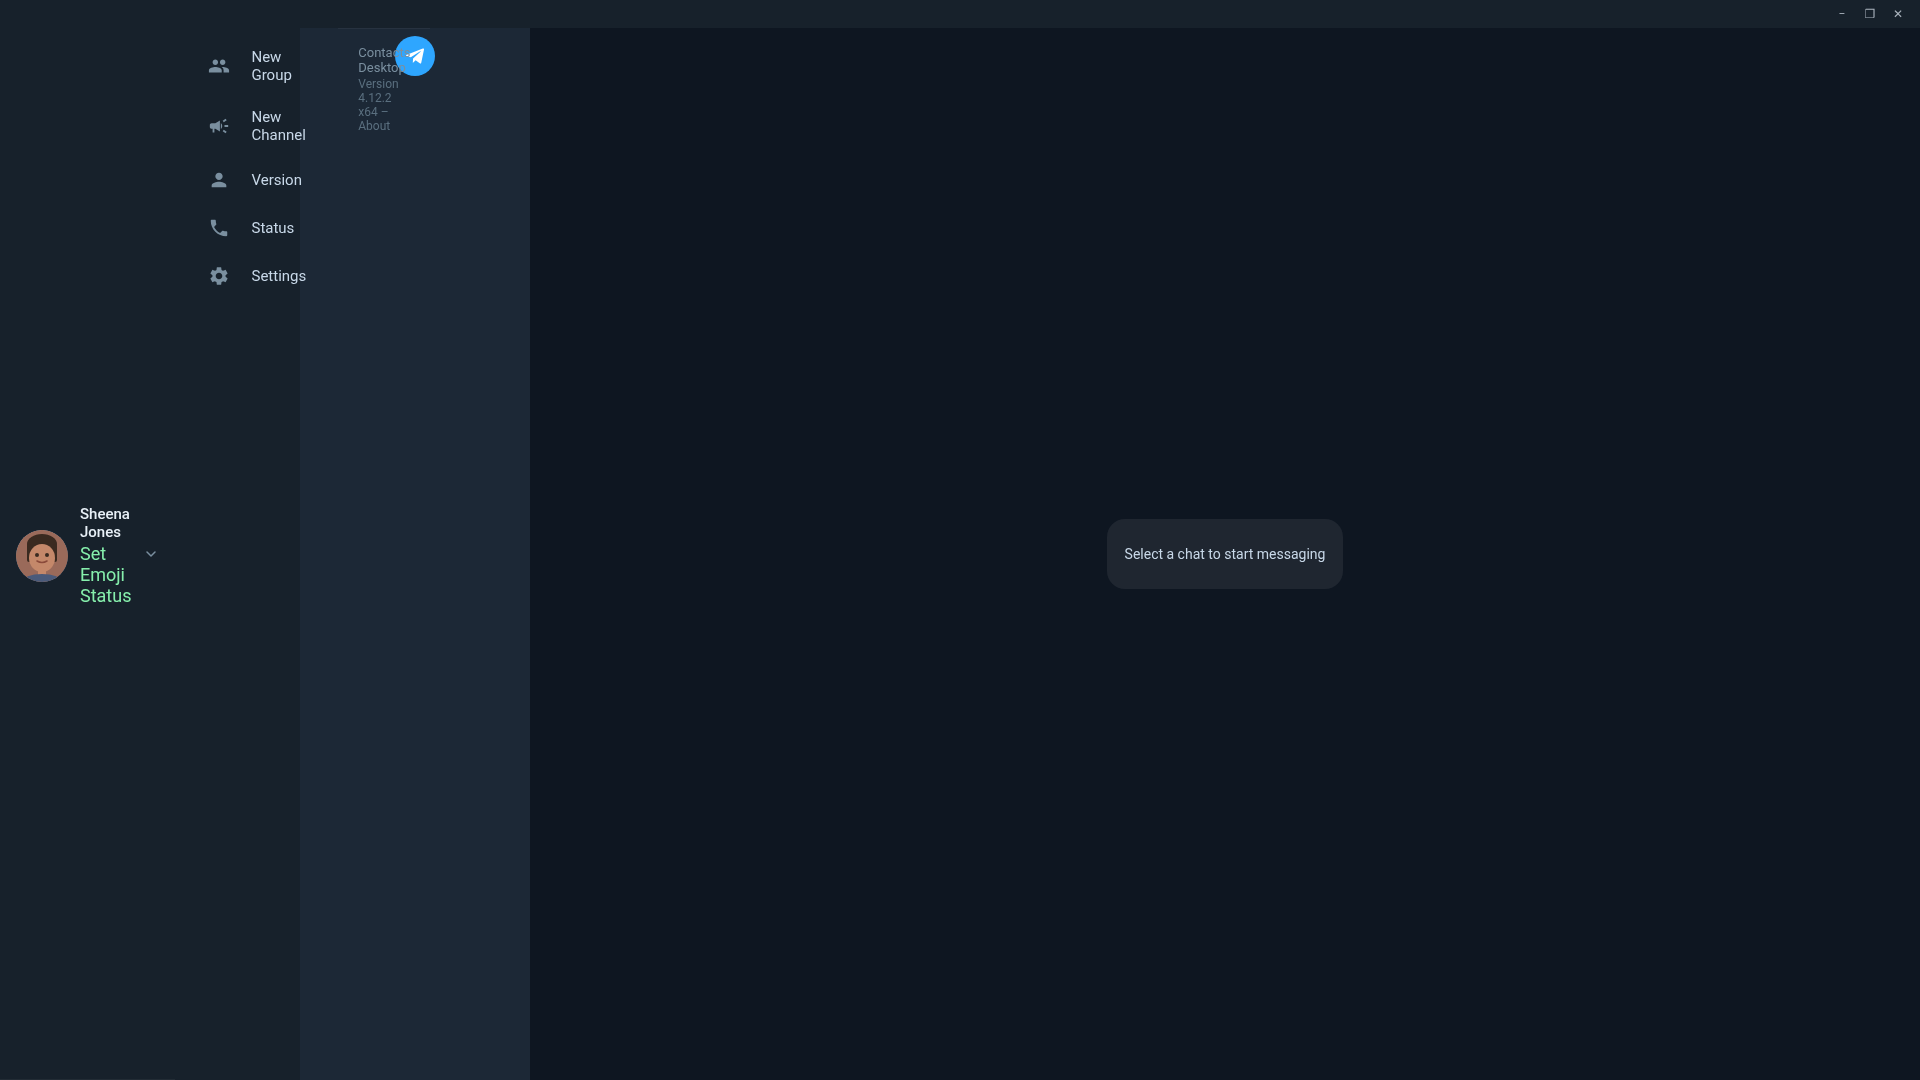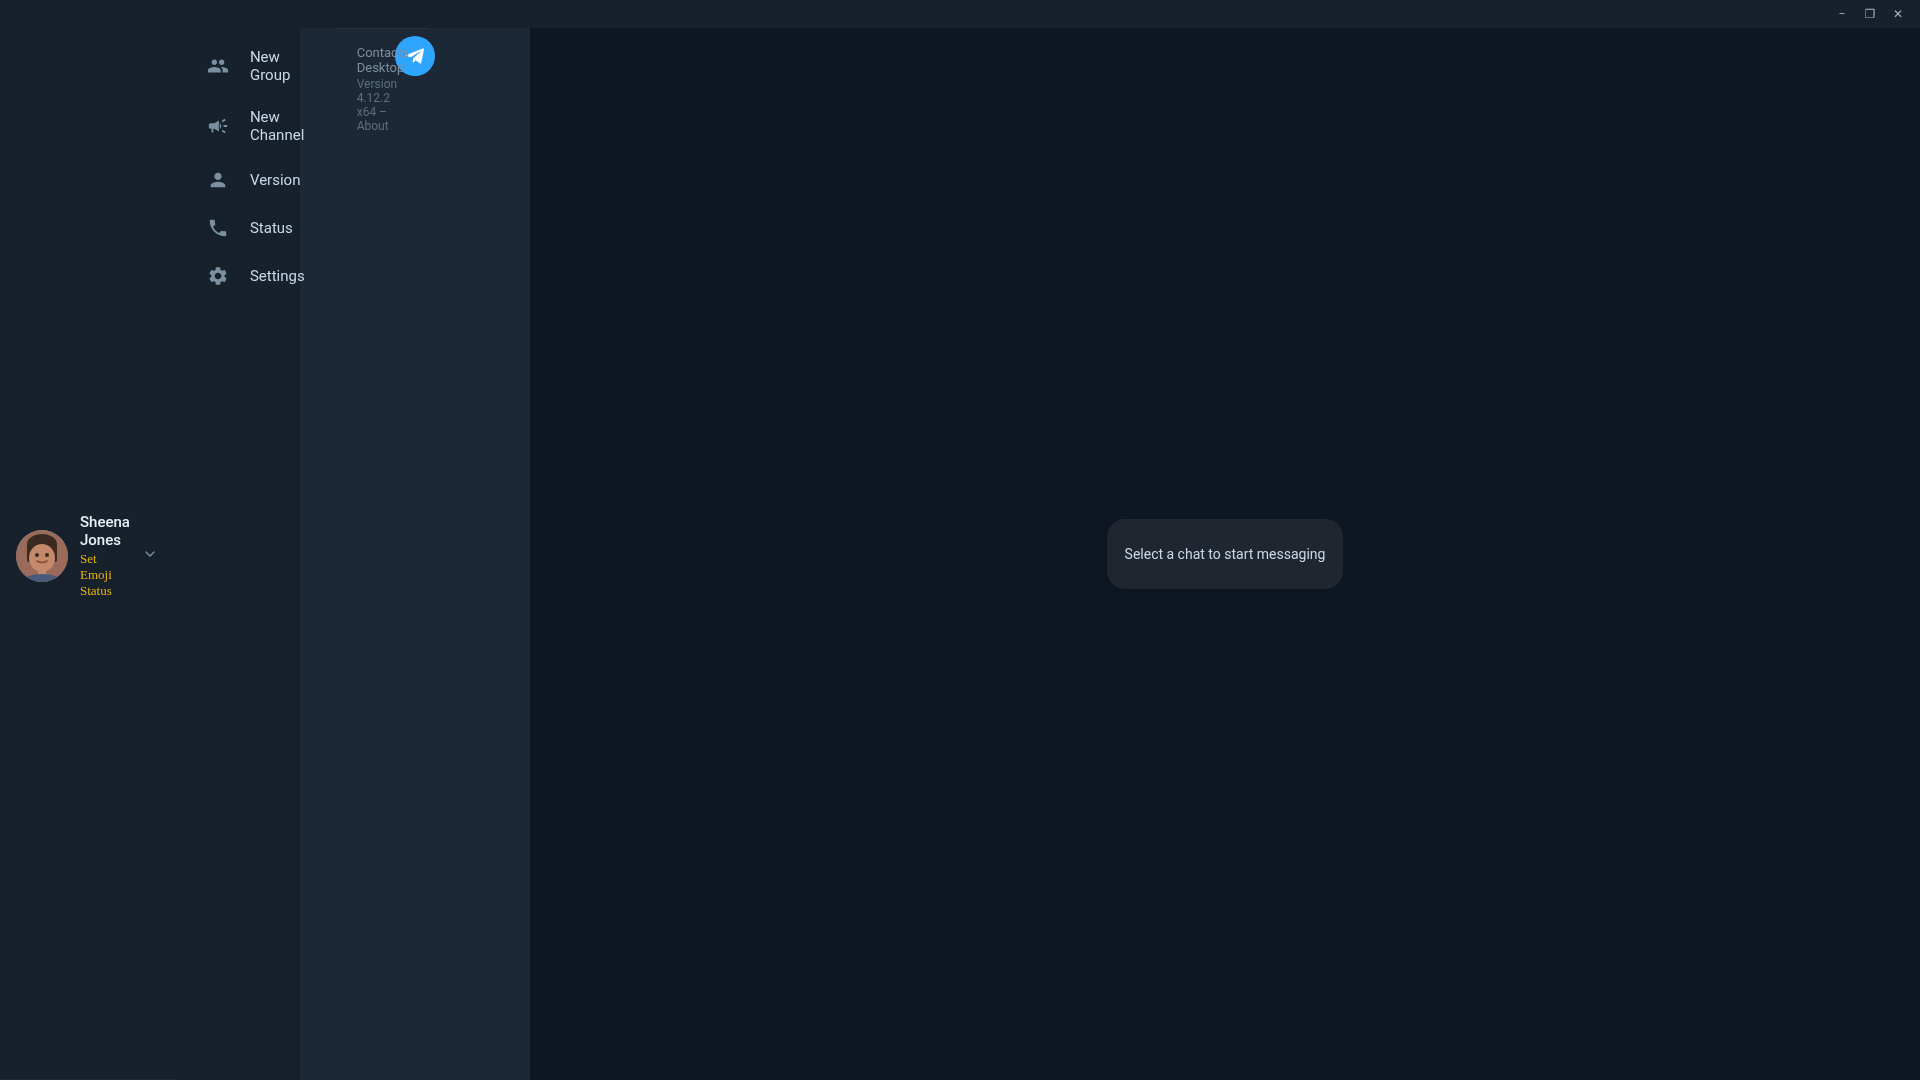--- a/index.html
+++ b/index.html
@@ -89,25 +89,24 @@
       flex: 1;
     }
 
     .profile-name {
       color: #e8f0f7;
       font-size: 15px;
       font-weight: 500;
     }
 
     .profile-status {
-      color: #eab308;
-      font-size: 13px;
+      color: #86efac;
+      font-size: 18px;
       margin-top: 2px;
       cursor: pointer;
-      font-family: Liberation Serif, serif;
     }
 
     .profile-chevron {
       color: #7a8f9f;
       font-size: 14px;
     }
 
     
     .menu-items {
       flex: 1;

